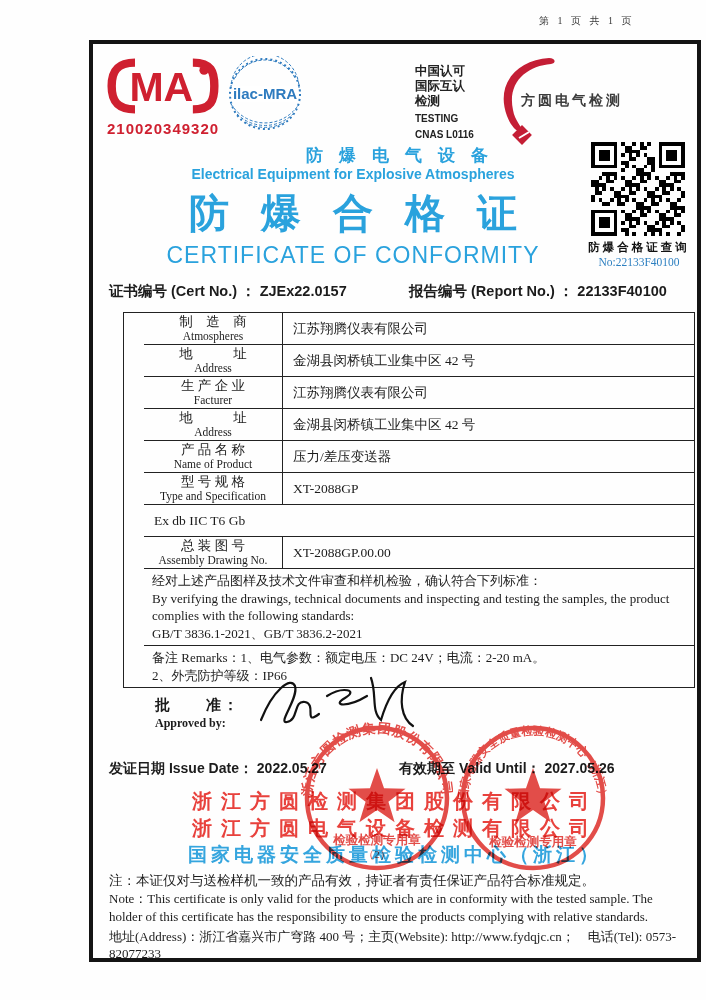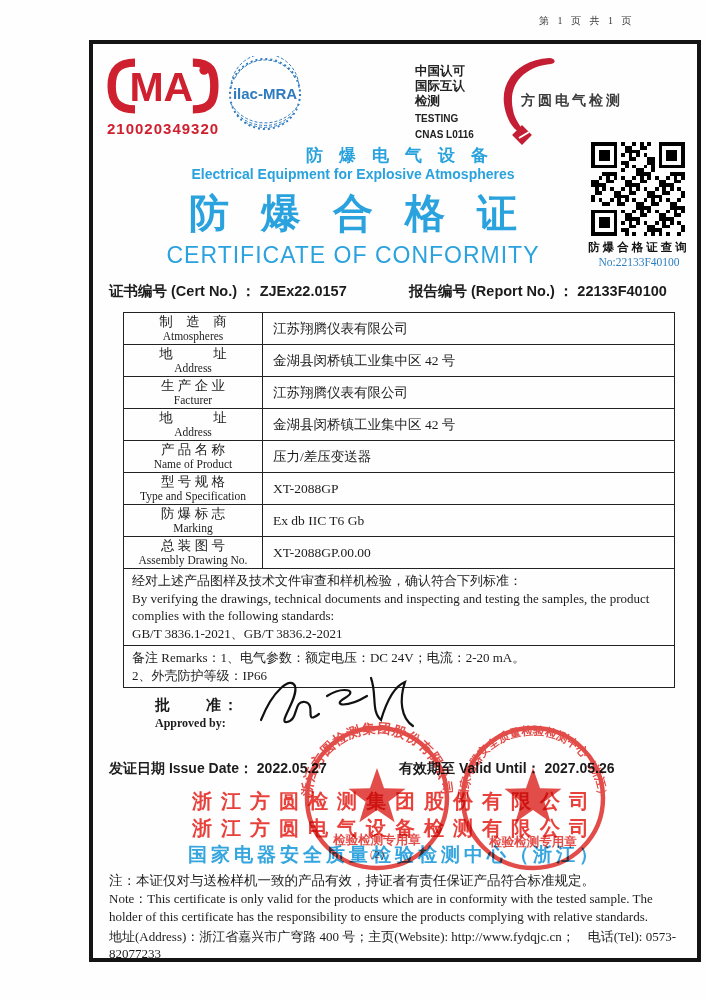--- a/index.html
+++ b/index.html
@@ -37,21 +37,21 @@
           letter-spacing:3px;color:#111;}
   .qr-no{left:488px;top:212px;width:116px;text-align:center;font-size:11.5px;color:#2c7fc0;}
 
   
   .certrow{left:16px;top:238px;width:572px;font-size:14.5px;font-weight:bold;
            font-family:"Liberation Sans",sans-serif;display:flex;}
   .certrow .half{white-space:nowrap;}
   .certrow .h1{width:300px;}
 
   
-  .tbl{left:30px;top:268px;width:550px;border:1.5px solid #222;}
+  .tbl{left:30px;top:268px;width:550px;border:1.5px solid #222;padding-left:20px;}
   .trow{display:flex;border-bottom:1px solid #222;height:31px;}
   .tlabel{width:138px;border-right:1px solid #222;display:flex;flex-direction:column;
           align-items:center;justify-content:center;line-height:1.05;}
   .tlabel .zh{font-size:13.5px;}
   .tlabel .en{font-size:11.5px;}
   .tvalue{flex:1;display:flex;align-items:center;padding-left:10px;font-size:13.5px;}
   .cell-full{border-bottom:1px solid #222;padding:3px 8px;font-size:13px;line-height:1.35;}
   .cell-full:last-child,.trow-last{border-bottom:none;}
 
   
@@ -391,24 +391,20 @@
         <div class="tvalue">压力/差压变送器</div>
       </div>
       <div class="trow">
         <div class="tlabel">
             <div class="zh">型 号 规 格</div>
             <div class="en">Type and Specification</div>
           </div>
         <div class="tvalue">XT-2088GP</div>
       </div>
       <div class="trow">
-        <div class="tlabel">
-            <div class="zh">防 爆 标 志</div>
-            <div class="en">Marking</div>
-          </div>
         <div class="tvalue">Ex db IIC T6 Gb</div>
       </div>
       <div class="trow">
         <div class="tlabel">
             <div class="zh">总 装 图 号</div>
             <div class="en">Assembly Drawing No.</div>
           </div>
         <div class="tvalue">XT-2088GP.00.00</div>
       </div>
       <div class="cell-full">

